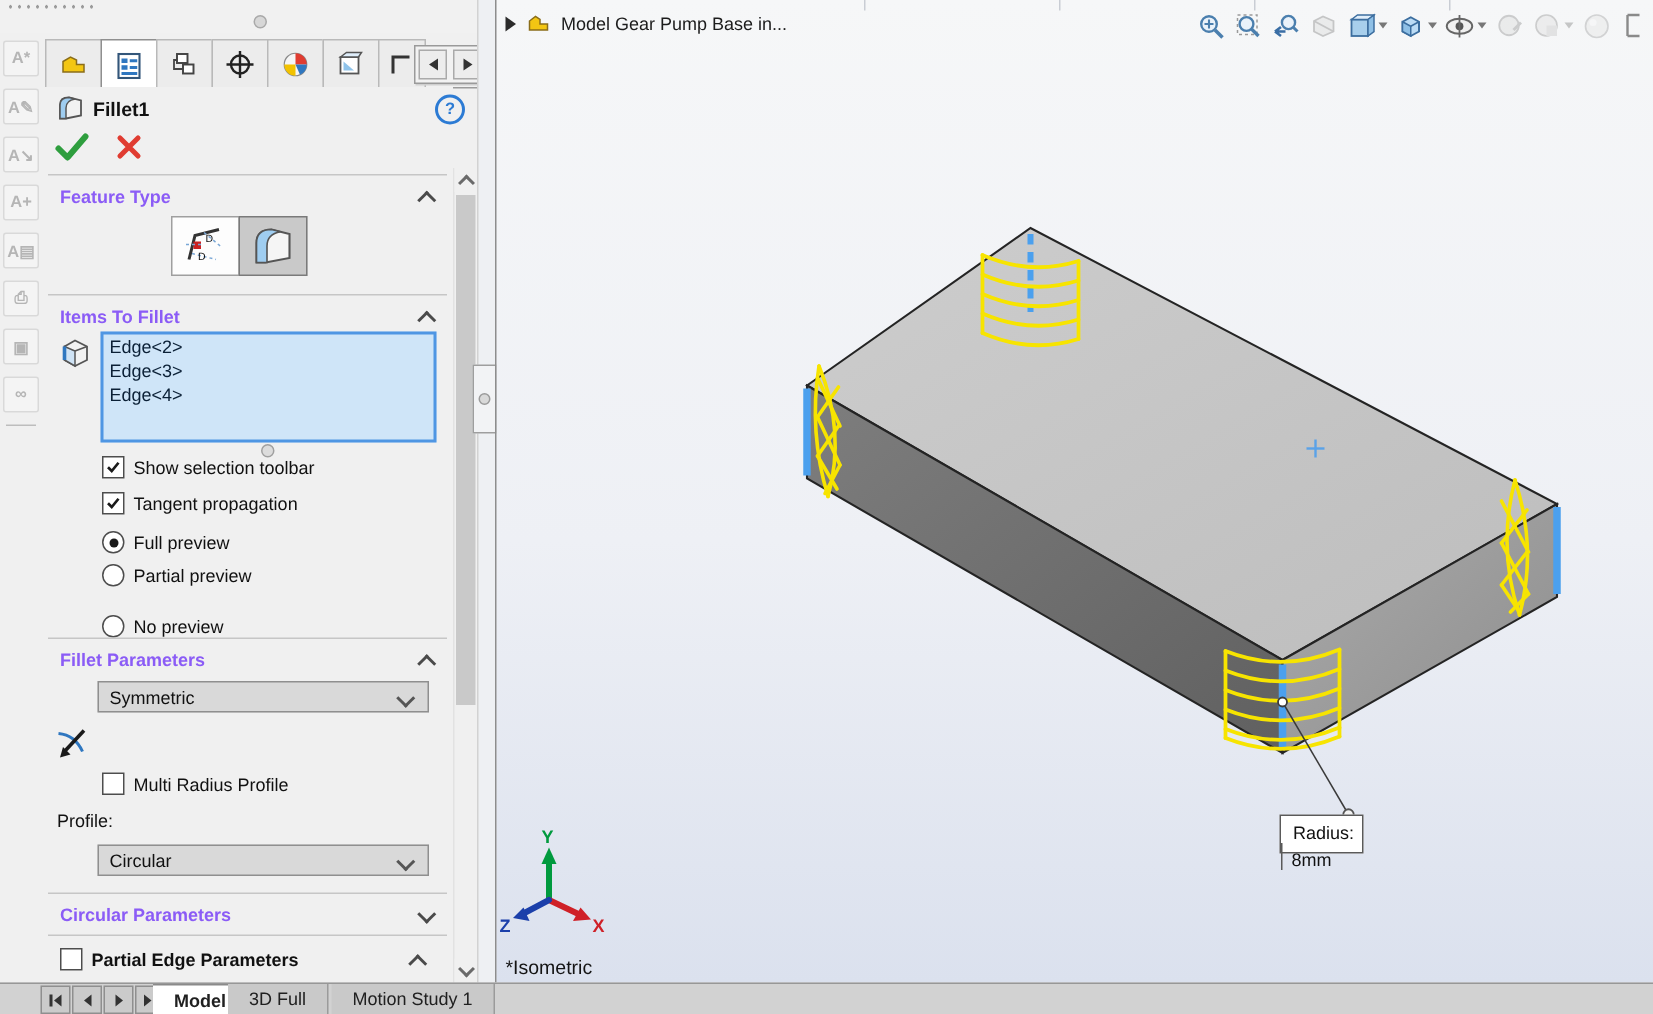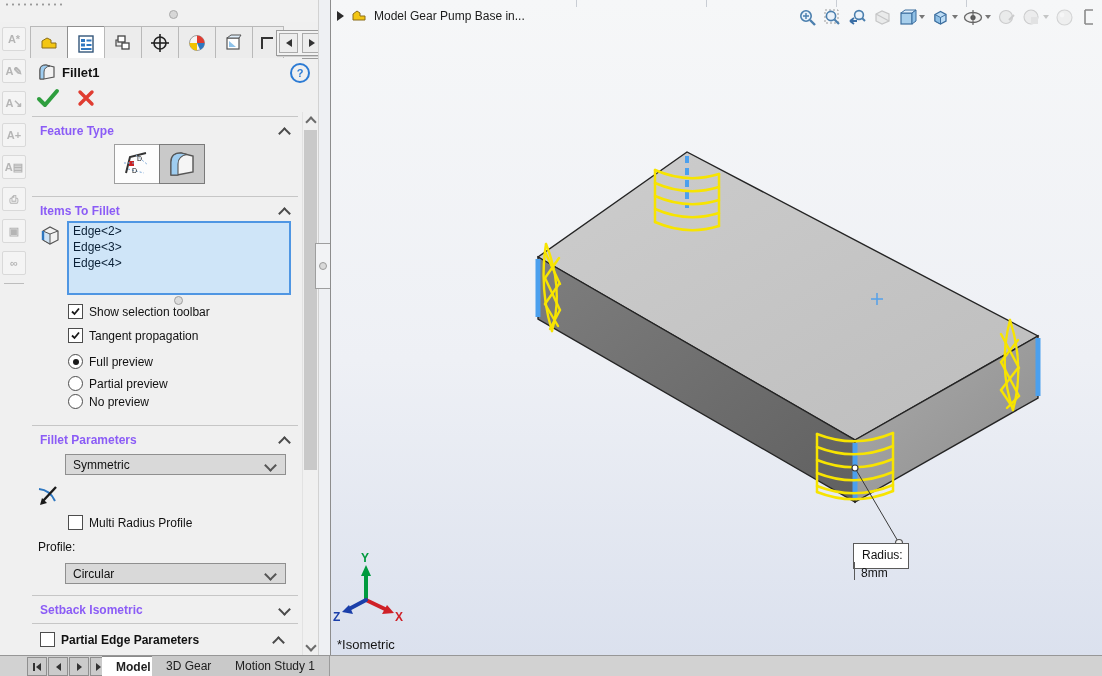--- a/index.html
+++ b/index.html
@@ -267,21 +267,21 @@
     <div class="rb-row" style="top:296px">
       <span class="rb">
           <span class="dot"></span>
         </span>
       <span>Full preview</span>
     </div>
     <div class="rb-row" style="top:318px">
       <span class="rb"></span>
       <span>Partial preview</span>
     </div>
-    <div class="rb-row" style="top:336px">
+    <div class="rb-row" style="top:352px">
       <span class="rb"></span>
       <span>No preview</span>
     </div>
     <div class="divider" style="top:367px"></div>
 
     <div class="sec-head" style="top:375px">Fillet Parameters</div>
     <span class="chev up" style="left:252px;top:380px"></span>
     <div class="dd" style="top:396px">
       <span>Symmetric</span>
       <span class="chev down"></span>
@@ -295,21 +295,21 @@
       <span class="cb"></span>
       <span>Multi Radius Profile</span>
     </div>
     <div class="plain-label" style="top:482px">Profile:</div>
     <div class="dd" style="top:505px">
       <span>Circular</span>
       <span class="chev down"></span>
     </div>
     <div class="divider" style="top:537px"></div>
 
-    <div class="sec-head" style="top:545px">Setback Isometric</div>
+    <div class="sec-head" style="top:545px">Circular Parameters</div>
     <span class="chev down" style="left:252px;top:547px"></span>
     <div class="divider" style="top:565px"></div>
 
     <div class="cb-row" style="left:12px;top:574px">
       <span class="cb"></span>
       <span style="font-weight:bold">Partial Edge Parameters</span>
     </div>
     <span class="chev up" style="left:246px;top:580px"></span>
   </div>
 
@@ -538,17 +538,17 @@
         </div>
       <div class="nav-btn">
           <span class="mini-tri-r"></span>
         </div>
       <div class="nav-btn">
           <span class="mini-tri-r"></span>
           <span class="nav-bar"></span>
         </div>
     </div>
     <div class="doc-tab active" style="left:102px">Model</div>
-    <div class="doc-tab" style="left:152px">3D Gear</div>
+    <div class="doc-tab" style="left:152px">3D Full</div>
     <div class="doc-tab" style="left:221px">Motion Study 1</div>
   </div>
 
 </div>
 
 </body></html>

